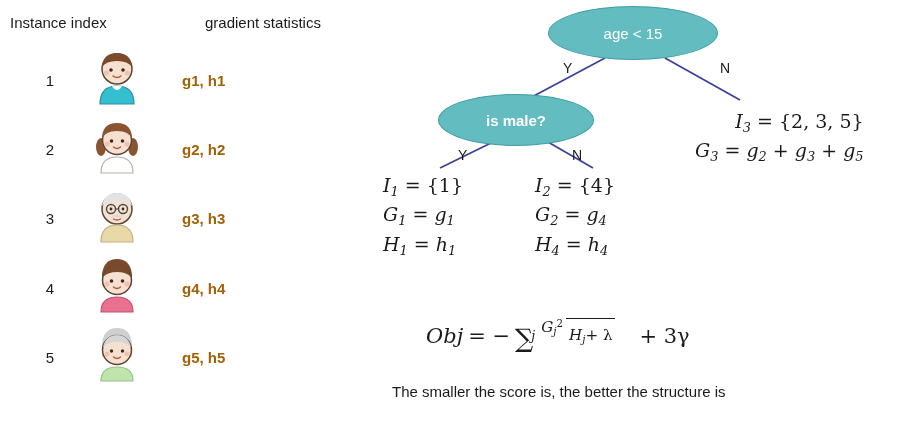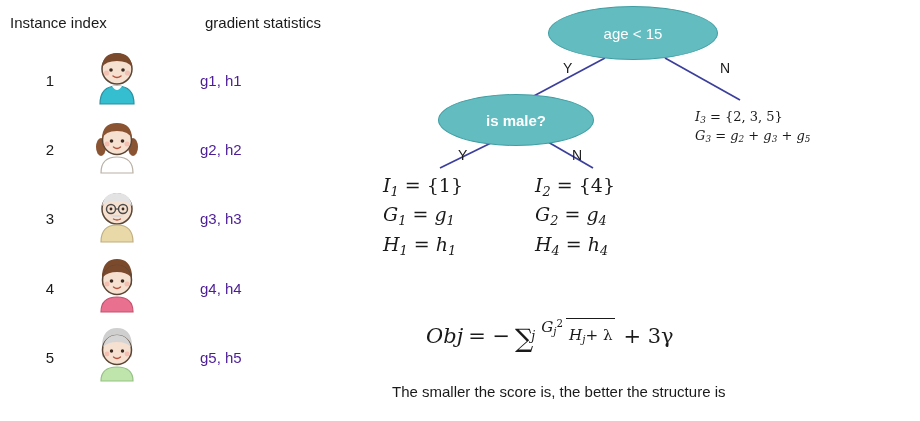--- a/index.html
+++ b/index.html
@@ -35,24 +35,25 @@
   .row-index {
     position: absolute;
     left: 38px;
     width: 24px;
     text-align: center;
     font-size: 15px;
     color: #1a1a1a;
   }
   .row-stats {
     position: absolute;
-    left: 200px;
-    font-size: 15px;
-    color: #4c1d95;
+    left: 182px;
+    font-size: 15px;
+    color: #a16207;
     white-space: nowrap;
+    font-weight: bold;
   }
   .avatar {
     position: absolute;
     left: 88px;
     width: 58px;
     height: 58px;
   }
   .avatar svg { display: block; }
 
   
@@ -121,21 +122,21 @@
     font-size: 0.68em;
     vertical-align: -0.28em;
     font-style: italic;
   }
   .sup {
     font-size: 0.68em;
     vertical-align: 0.5em;
   }
   #math-leaf1 { left: 3px; top: 172px; font-size: 19px; }
   #math-leaf2 { left: 155px; top: 172px; font-size: 19px; }
-  #math-leaf3 { left: 315px; top: 108px; font-size: 13px; }
+  #math-leaf3 { left: 315px; top: 108px; font-size: 19px; text-align: right; }
 
   .ml-line { display: block; }
 
   #math-obj {
     left: 46px;
     top: 318px;
     font-size: 21px;
     display: flex;
     align-items: center;
   }
@@ -333,18 +334,18 @@
 
     <div class="math" id="math-obj">
       <span class="mi">Obj</span>
       <span style="margin:0 5px;">= −</span>
       <span class="bigsum">∑</span>
         <span class="sumsub">j</span>
       <span class="frac">
         <span class="num"><span class="mi">G</span><span class="sub">j</span><span class="sup">2</span></span>
         <span class="den"><span class="mi">H</span><span class="sub">j</span><span>+ λ</span></span>
       </span>
-      <span style="margin-left:5px;">+ 3γ</span>
+      <span style="margin-left:21px;">+ 3γ</span>
     </div>
 
     <div id="caption">The smaller the score is, the better the structure is</div>
   </div>
 </div>
 
 </body></html>

